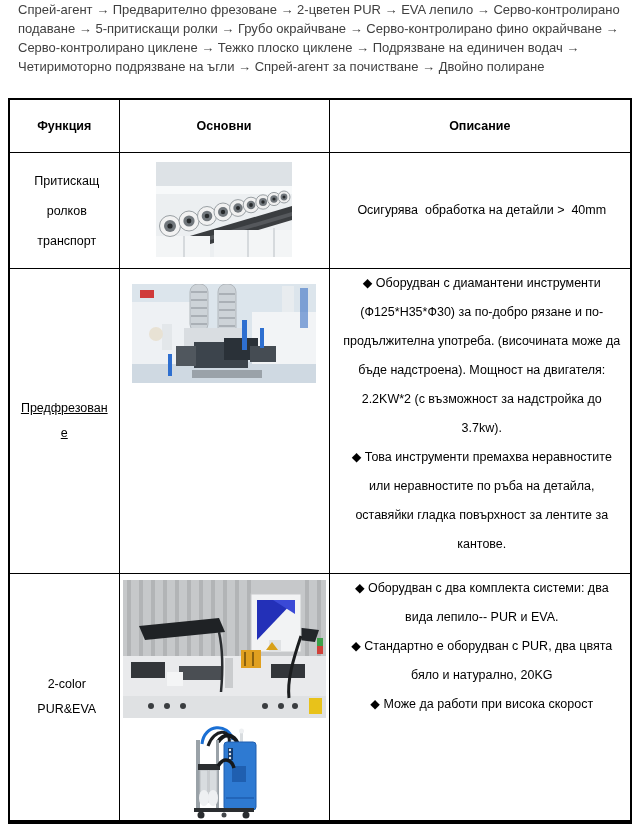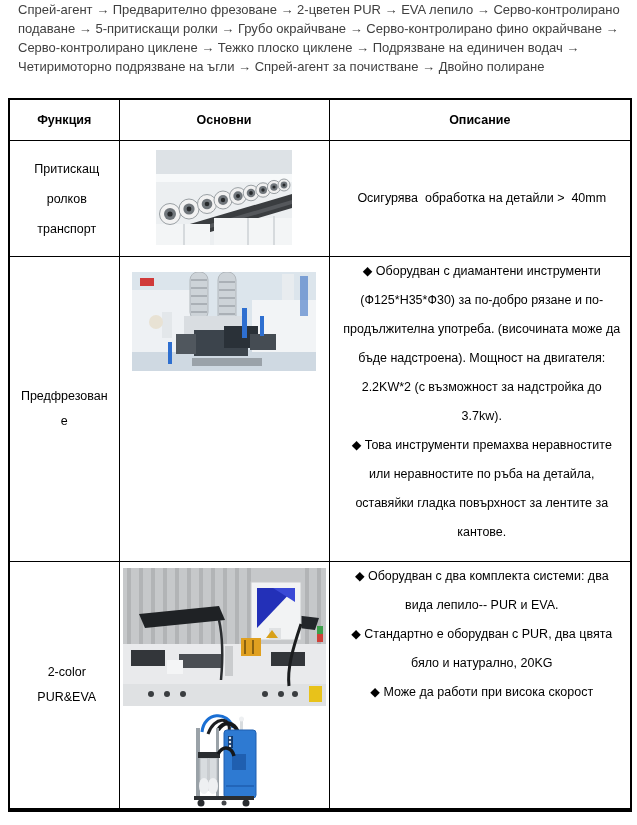--- a/index.html
+++ b/index.html
@@ -3,25 +3,25 @@
 <meta charset="utf-8">
 <style>
   html,body{margin:0;padding:0;background:#fff;}
   body{width:637px;font-family:"Liberation Sans",sans-serif;color:#000;}
   .page{position:relative;width:637px;min-height:825px;background:#fff;}
   .doc-title{font-size:15px;font-weight:bold;margin:8px 6px 3px 18px;line-height:18px;}
   .intro{font-size:13px;line-height:19px;margin:0 5px 22px 18px;color:#404040;}
   table.fn-table{border-collapse:collapse;margin-left:8px;width:622px;table-layout:fixed;
     border:2px solid #000;border-bottom:4px solid #000;}
   .fn-table th,.fn-table td{border:1.5px solid #000;font-size:12.5px;overflow:hidden;text-align:center;}
-  .fn-table th{height:32px;font-weight:bold;text-align:center;vertical-align:middle;padding:4px 2px;}
+  .fn-table th{height:32px;font-weight:bold;text-align:center;vertical-align:middle;padding:10px 2px;}
   col.c1{width:110px;} col.c2{width:210px;} col.c3{width:302px;}
   td.fn-cell{vertical-align:middle;padding:0 6px 0 11px;}
   tr.r1 td.fn-cell{line-height:30px;}
-  tr.r2 td.fn-cell{line-height:25px;text-align:center;word-break:break-all;padding:0 8px;}
+  tr.r2 td.fn-cell{line-height:25px;text-align:center;word-break:break-all;padding:0 8px;text-decoration:underline;}
   tr.r3 td.fn-cell{line-height:25px;}
   td.photo-cell{text-align:center;padding:0;}
   tr.r1 td.photo-cell{vertical-align:middle;}
   tr.r2 td.photo-cell{vertical-align:top;padding-top:15px;}
   tr.r3 td.photo-cell{vertical-align:top;padding-top:6px;}
   td.desc-cell{padding:0 8px 0 12px;}
   tr.r1 td.desc-cell{vertical-align:middle;}
   tr.r2 td.desc-cell,tr.r3 td.desc-cell{vertical-align:top;padding-top:0;}
   .desc-cell p{margin:0;line-height:29px;white-space:pre-wrap;}
   tr.r1 .desc-cell p{line-height:19px;}

